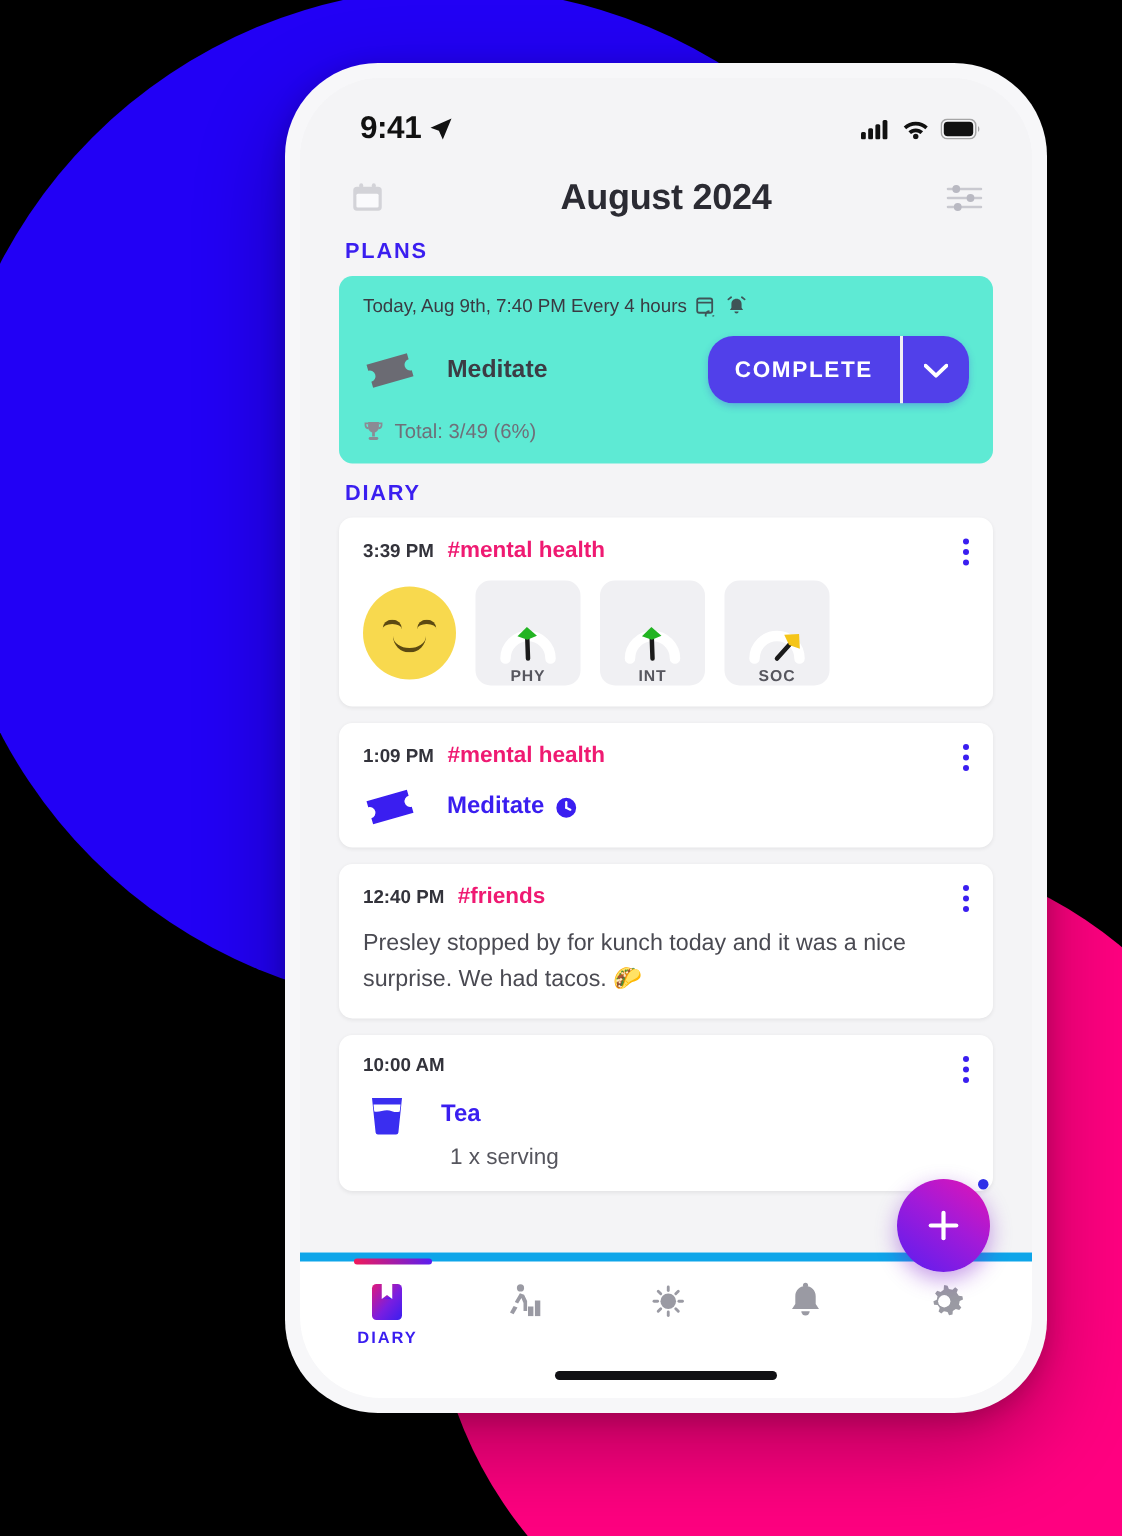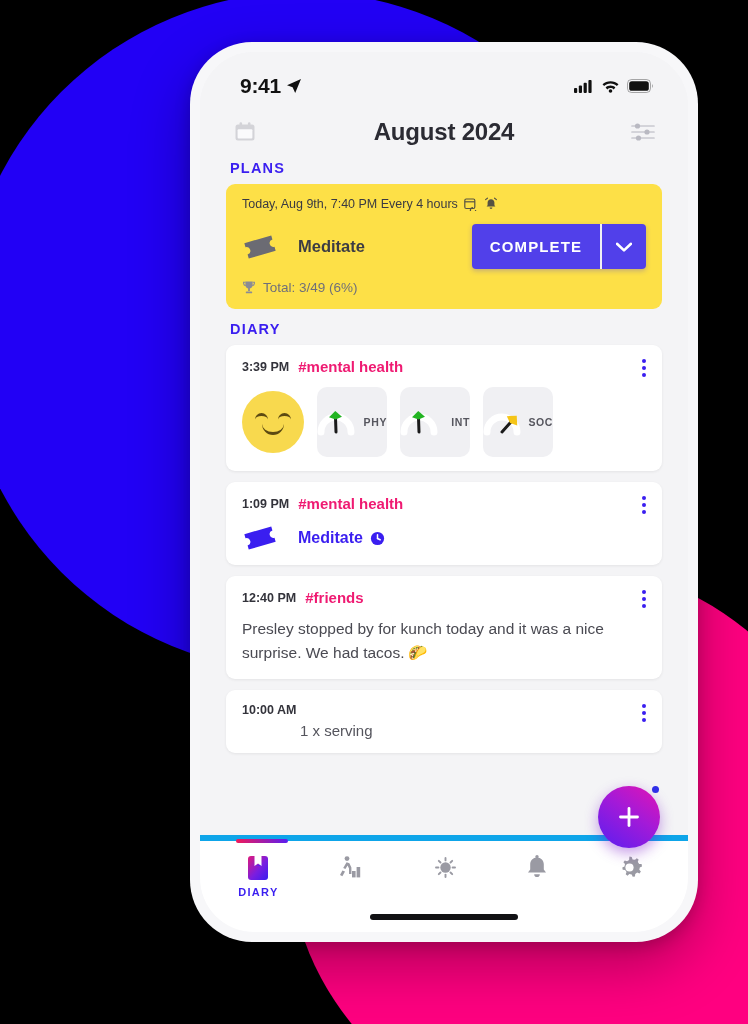--- a/index.html
+++ b/index.html
@@ -114,21 +114,21 @@
   .section-label {
     font-size: 14.5px;
     font-weight: bold;
     letter-spacing: 1.2px;
     color: #3a1ef0;
     margin: 12px 0 8px 4px;
   }
 
   
   .plan-card {
-    background: #fde047;
+    background: #5eead4;
     border-radius: 9px;
     padding: 13px 16px 14px 16px;
   }
   .plan-meta {
     display: flex;
     align-items: center;
     gap: 6px;
     font-size: 12.5px;
     color: #3a3a42;
     white-space: nowrap;
@@ -138,21 +138,21 @@
     display: flex;
     align-items: center;
     justify-content: space-between;
     margin: 13px 0 11px 0;
   }
   .plan-left { display: flex; align-items: center; gap: 20px; }
   .plan-name { font-size: 16.5px; font-weight: bold; color: #3c3c44; }
   .complete-group {
     display: flex;
     align-items: stretch;
-    border-radius: 4px;
+    border-radius: 17px;
     overflow: hidden;
     box-shadow: 0 2px 5px rgba(70,60,220,0.30);
   }
   .btn-complete {
     background: #5140ea;
     color: #ffffff;
     font-size: 15px;
     font-weight: bold;
     letter-spacing: 1.1px;
     padding: 14px 18px;
@@ -215,22 +215,22 @@
   }
   .eye.l { left: 13px; } .eye.r { right: 13px; }
   .mouth {
     position: absolute; left: 20px; top: 32px; width: 22px; height: 12px;
     border-bottom: 3px solid #5c4a12; border-radius: 0 0 14px 14px;
   }
   .gauge-tile {
     width: 70px; height: 70px;
     background: #f0f0f3;
     border-radius: 10px;
-    display: flex; flex-direction: row;
-    align-items: center; justify-content: space-between;
+    display: flex; flex-direction: column;
+    align-items: center; justify-content: flex-end;
     gap: 1px;
     cursor: pointer;
   }
   .gauge-label { font-size: 10.5px; font-weight: bold; color: #56565e; letter-spacing: .6px; }
 
   
   .ref-row { display: flex; align-items: center; gap: 20px; margin-top: 13px; }
   .ref-name { font-size: 16px; font-weight: bold; color: #3a1ef0; display: flex; align-items: center; gap: 7px; }
   .clock-badge { display: inline-block; }
 
@@ -512,20 +512,27 @@
 
         <div class="entry">
           <div class="kebab">
               <i></i>
               <i></i>
               <i></i>
             </div>
           <div class="entry-head">
             <span class="entry-time">10:00 AM</span>
           </div>
+          <div class="food-row">
+            <svg width="32" height="30" viewBox="0 0 32 30">
+              <path d="M6 4h20l-2.4 23a1.6 1.6 0 0 1-1.6 1.4H10a1.6 1.6 0 0 1-1.6-1.4L6 4z" fill="#3a2ef0"></path>
+              <path d="M7 8.4h18l-.5 4.6c-3 1.3-5.5-.9-8.5-.9s-5.5 1.6-8.5.9L7 8.4z" fill="#ffffff"></path>
+            </svg>
+            <span class="food-name">Tea</span>
+          </div>
           <div class="serving">1 x serving</div>
         </div>
 
       </div>
 
       <div class="fab-dot"></div>
       <div class="fab">
         <svg width="26" height="26" viewBox="0 0 26 26">
           <line x1="13" y1="4.5" x2="13" y2="21.5" stroke="#ffffff" stroke-width="2.8" stroke-linecap="round"></line>
           <line x1="4.5" y1="13" x2="21.5" y2="13" stroke="#ffffff" stroke-width="2.8" stroke-linecap="round"></line>

